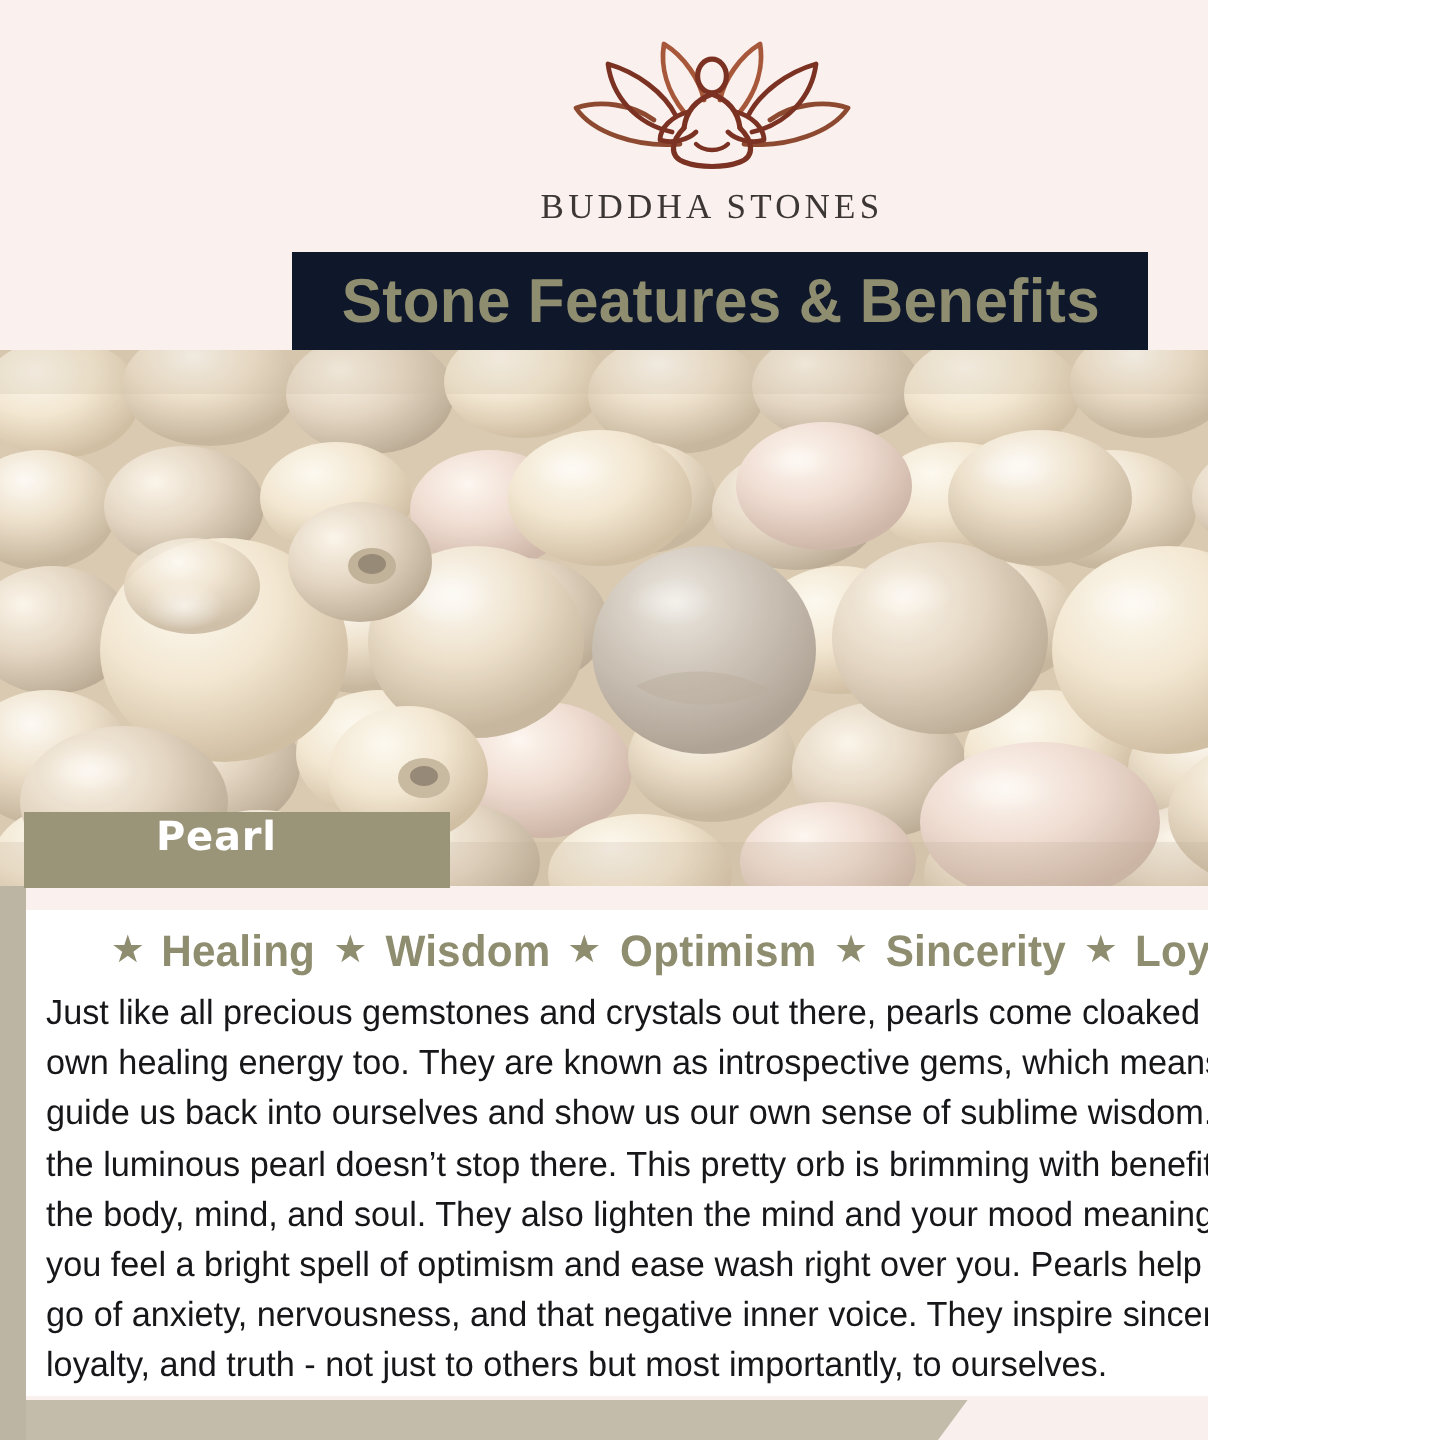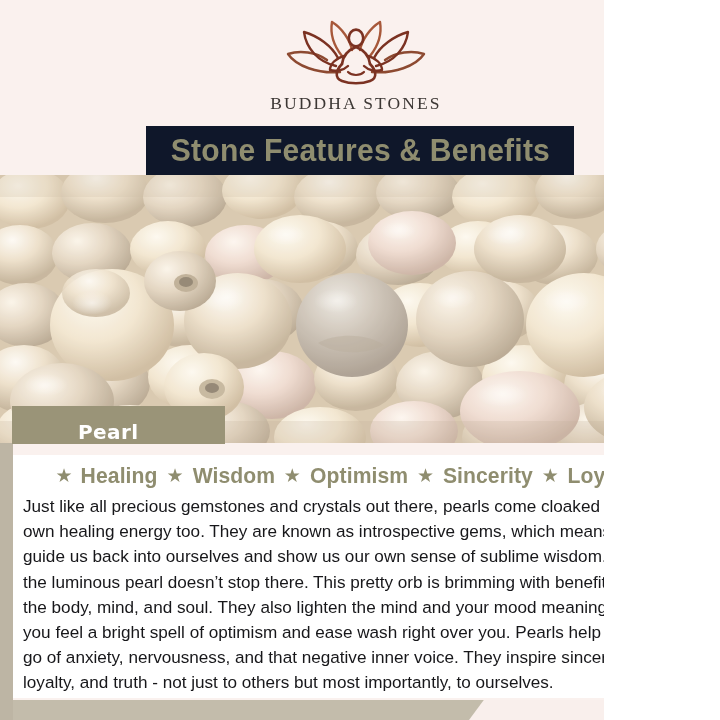--- a/index.html
+++ b/index.html
@@ -135,21 +135,21 @@
 
   
   .name-bar {
     position: absolute;
     left: 12px;
     top: 406px;
     width: 213px;
     height: 38px;
     background: #9a9478;
     display: flex;
-    align-items: flex-end;
+    align-items: flex-start;
     box-sizing: border-box;
     padding-left: 66px;
   }
   .name-bar-text {
     color: #ffffff;
     font-family: "DejaVu Sans", sans-serif;
     font-size: 20px;
     font-weight: bold;
     letter-spacing: 0.4px;
   }

